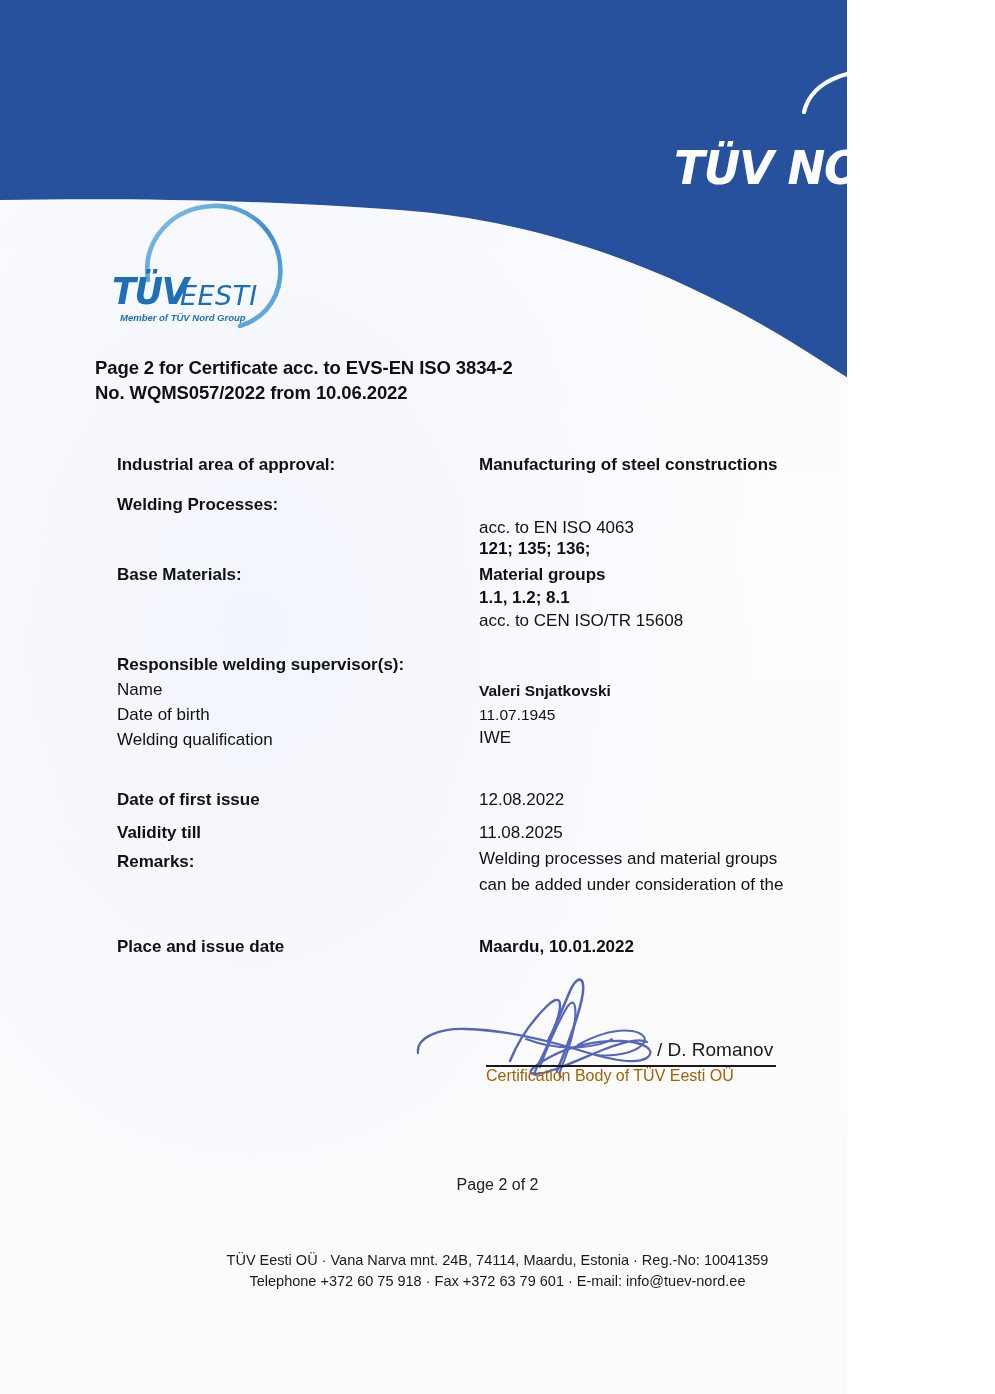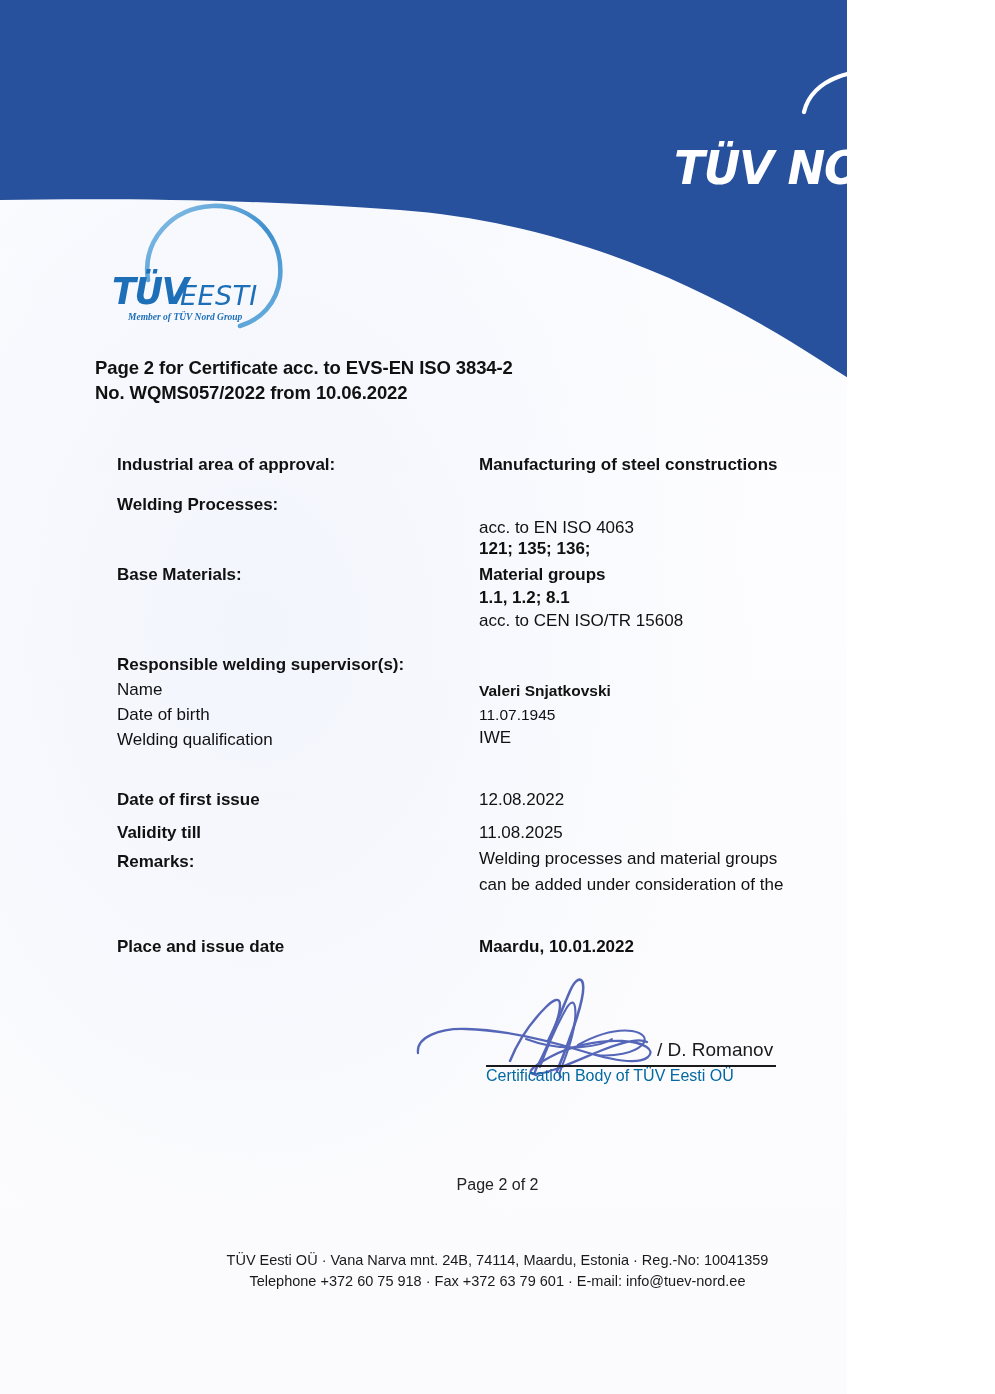--- a/index.html
+++ b/index.html
@@ -93,23 +93,23 @@
     font-family: "DejaVu Sans", sans-serif;
     font-size: 27px;
     font-weight: 400;
     font-style: italic;
     color: #1d6fb8;
     letter-spacing: 0.4px;
     white-space: nowrap;
   }
   .eesti-member {
     position: absolute;
-    left: 20px;
+    left: 12px;
     top: 114px;
-    font-family: Liberation Serif, serif;
+    font-family: Liberation Sans, sans-serif;
     font-size: 9.5px;
     font-weight: 700;
     font-style: italic;
     color: #1d6fb8;
     white-space: nowrap;
   }
 
   
   .title-block {
     position: absolute;
@@ -194,21 +194,21 @@
     width: 290px;
     height: 1.5px;
     background: #1a1a1a;
   }
   .sig-caption {
     position: absolute;
     left: 86px;
     top: 92px;
     width: 300px;
     font-size: 16px;
-    color: #0369a1;
+    color: #a16207;
     white-space: nowrap;
   }
 
   
   .page-no {
     position: absolute;
     left: 0;
     top: 1176px;
     width: 995px;
     text-align: center;

